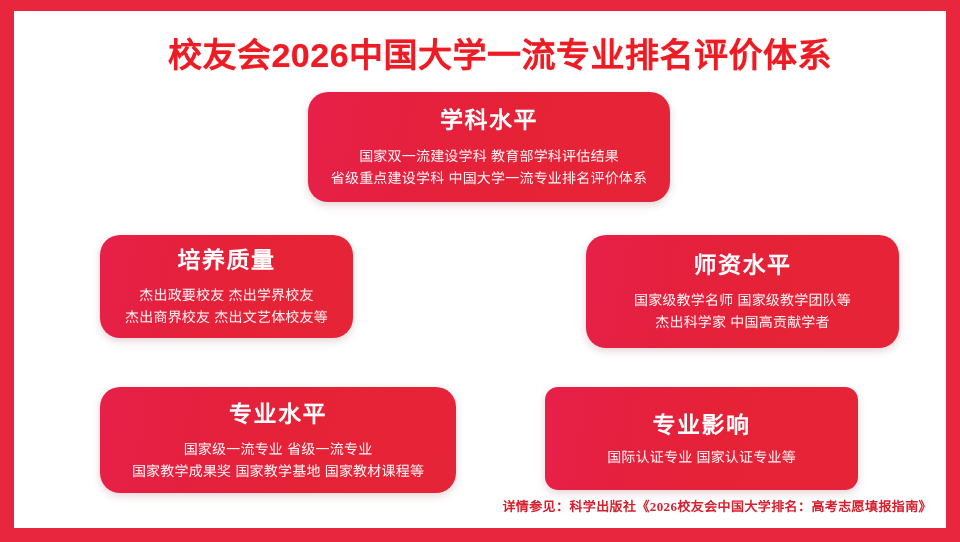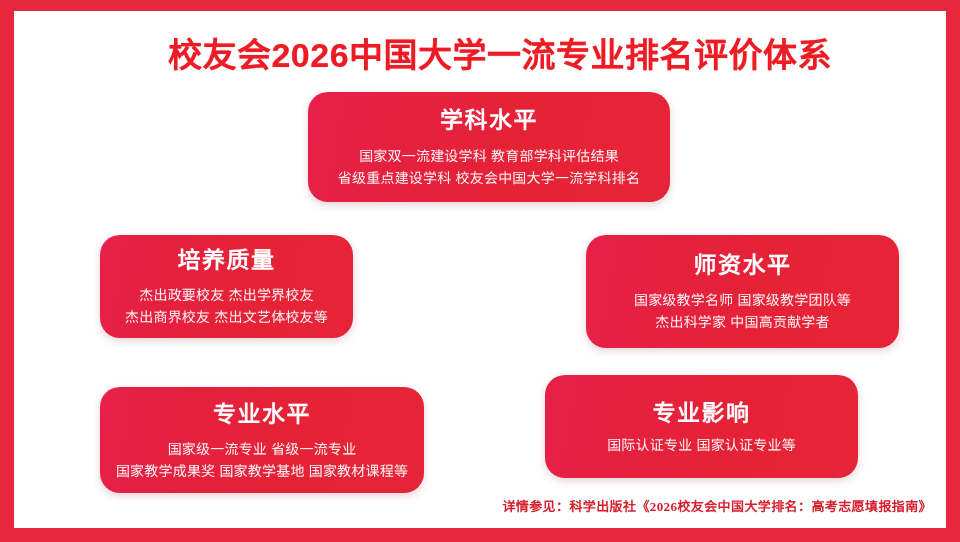--- a/index.html
+++ b/index.html
@@ -89,22 +89,22 @@
     font-weight: 400;
     color: #fdf2f3;
     white-space: nowrap;
     letter-spacing: 0.2px;
   }
 
   
   #card-discipline  { left: 294px; top:  81px; width: 362px; height: 110px; }
   #card-cultivation { left:  86px; top: 224px; width: 253px; height: 103px; }
   #card-faculty     { left: 531px; top: 224px; width: 313px; height: 113px; margin-left: 41px; }
-  #card-major-level { left:  86px; top: 376px; width: 324px; height: 106px; }
-  #card-major-infl  { left: 531px; top: 364px; width: 313px; height: 103px; }
+  #card-major-level { left:  86px; top: 376px; width: 356px; height: 106px; }
+  #card-major-infl  { left: 531px; top: 376px; width: 313px; height: 103px; border-radius: 13px; }
 
   #card-discipline .card-title { margin-bottom: 10px; }
   #card-major-infl .card-title { margin-bottom: 6px; }
 
   
   .footer-note {
     position: absolute;
     right: 14px;
     bottom: 12px;
     color: #d6202e;
@@ -122,21 +122,21 @@
 
 <div id="poster">
   <div id="canvas">
 
     <div class="poster-title">校友会2026中国大学一流专业排名评价体系</div>
 
     <div class="card" id="card-discipline">
       <div class="card-title">学科水平</div>
       <div class="card-lines">
         <span class="card-line">国家双一流建设学科  教育部学科评估结果</span>
-        <span class="card-line">省级重点建设学科  校友会中国大学一流学科排名</span>
+        <span class="card-line">省级重点建设学科  中国大学一流专业排名评价体系</span>
       </div>
     </div>
 
     <div class="card" id="card-cultivation">
       <div class="card-title">培养质量</div>
       <div class="card-lines">
         <span class="card-line">杰出政要校友  杰出学界校友</span>
         <span class="card-line">杰出商界校友  杰出文艺体校友等</span>
       </div>
     </div>

